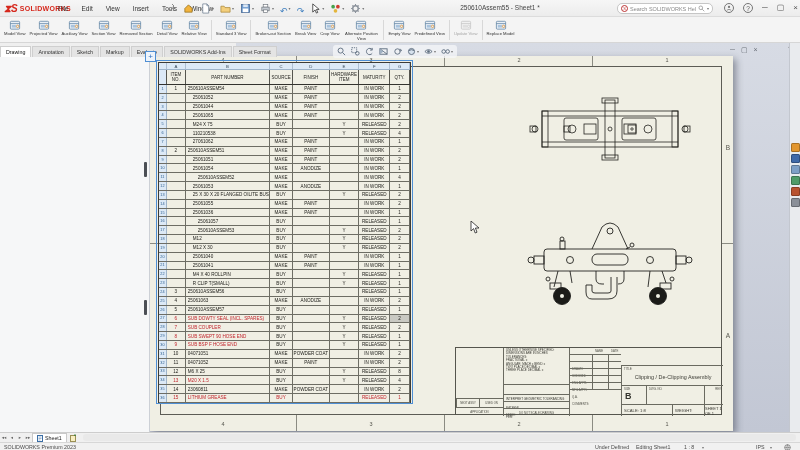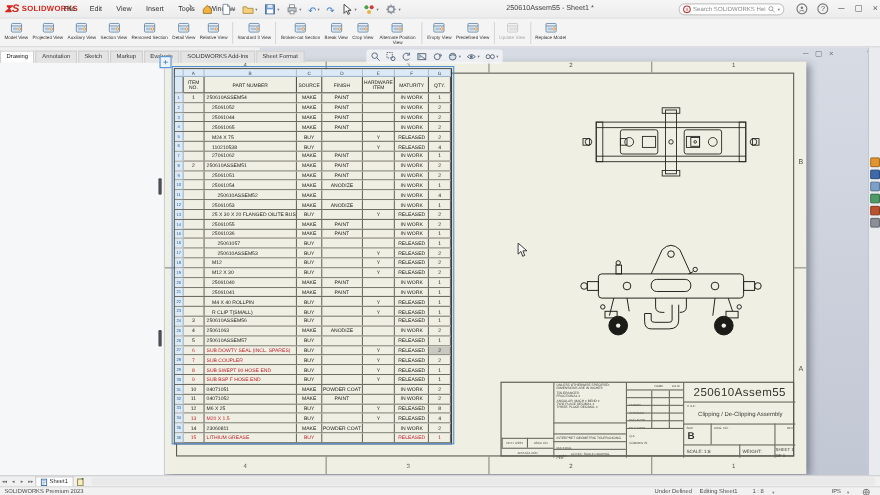--- a/index.html
+++ b/index.html
@@ -528,23 +528,20 @@
           <span class="tlabel" style="position:absolute;left:41px;top:1px;">DATE</span>
         </div>
         <div id="tb-approvals">
             <div class="tbc" style="left: 113px; top: 6px; width: 52px; height: 7px; padding: 1px 2px;"><span class="tlabel">DRAWN</span><div style="position: absolute; left: 22px; top: 0px; width: 1px; height: 7px; background: rgb(106, 106, 96);"></div><div style="position: absolute; left: 38px; top: 0px; width: 1px; height: 7px; background: rgb(106, 106, 96);"></div></div>
             <div class="tbc" style="left: 113px; top: 13px; width: 52px; height: 7px; padding: 1px 2px;"><span class="tlabel">CHECKED</span><div style="position: absolute; left: 22px; top: 0px; width: 1px; height: 7px; background: rgb(106, 106, 96);"></div><div style="position: absolute; left: 38px; top: 0px; width: 1px; height: 7px; background: rgb(106, 106, 96);"></div></div>
             <div class="tbc" style="left: 113px; top: 20px; width: 52px; height: 7px; padding: 1px 2px;"><span class="tlabel">ENG APPR.</span><div style="position: absolute; left: 22px; top: 0px; width: 1px; height: 7px; background: rgb(106, 106, 96);"></div><div style="position: absolute; left: 38px; top: 0px; width: 1px; height: 7px; background: rgb(106, 106, 96);"></div></div>
             <div class="tbc" style="left: 113px; top: 27px; width: 52px; height: 7px; padding: 1px 2px;"><span class="tlabel">MFG APPR.</span><div style="position: absolute; left: 22px; top: 0px; width: 1px; height: 7px; background: rgb(106, 106, 96);"></div><div style="position: absolute; left: 38px; top: 0px; width: 1px; height: 7px; background: rgb(106, 106, 96);"></div></div>
             <div class="tbc" style="left: 113px; top: 34px; width: 52px; height: 7px; padding: 1px 2px;"><span class="tlabel">Q.A.</span><div style="position: absolute; left: 22px; top: 0px; width: 1px; height: 7px; background: rgb(106, 106, 96);"></div><div style="position: absolute; left: 38px; top: 0px; width: 1px; height: 7px; background: rgb(106, 106, 96);"></div></div>
             <div class="tbc" style="left: 113px; top: 41px; width: 52px; height: 27px; padding: 1px 2px;"><span class="tlabel">COMMENTS:</span></div>
           </div>
-        <div class="tbc" style="left:165px;top:0;width:102px;height:17px;border-top:none;display:flex;align-items:center;justify-content:center;">
-          <span class="bigdwg">250610Assem55</span>
-        </div>
         <div class="tbc" style="left:165px;top:17px;width:102px;height:20px;">
           <span class="tlabel" style="position:absolute;left:2px;top:1px;">TITLE:</span>
           <div style="position:absolute;left:0;top:8px;width:102px;text-align:center;font-size:5.4px;color:#3b3b34;">Clipping / De-Clipping Assembly</div>
         </div>
         <div class="tbc" style="left:165px;top:37px;width:25px;height:19px;">
           <span class="tlabel" style="position:absolute;left:2px;top:1px;">SIZE</span>
           <span style="position:absolute;left:3px;top:5px;font-size:9px;font-weight:bold;color:#35352f;">B</span>
         </div>
         <div class="tbc" style="left:190px;top:37px;width:58px;height:19px;">
           <span class="tlabel" style="position:absolute;left:2px;top:1px;">DWG.  NO.</span>

